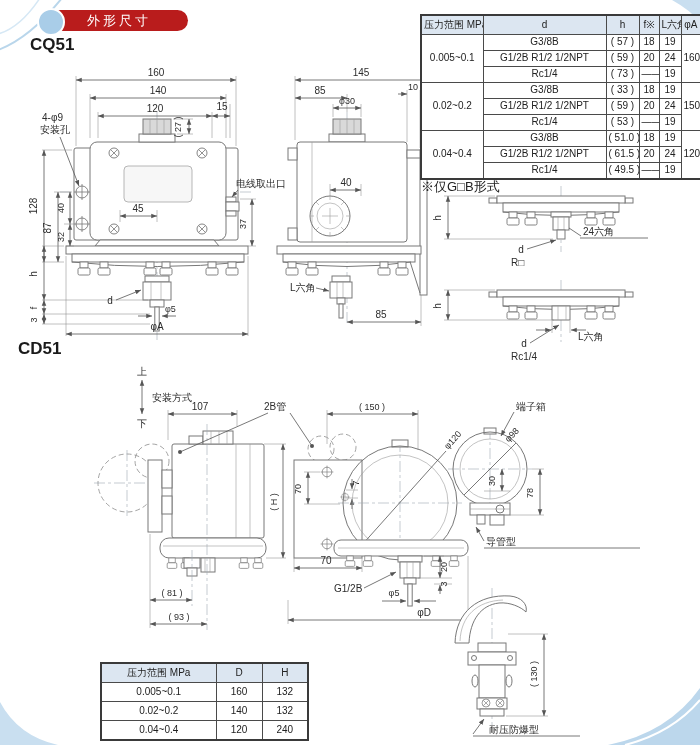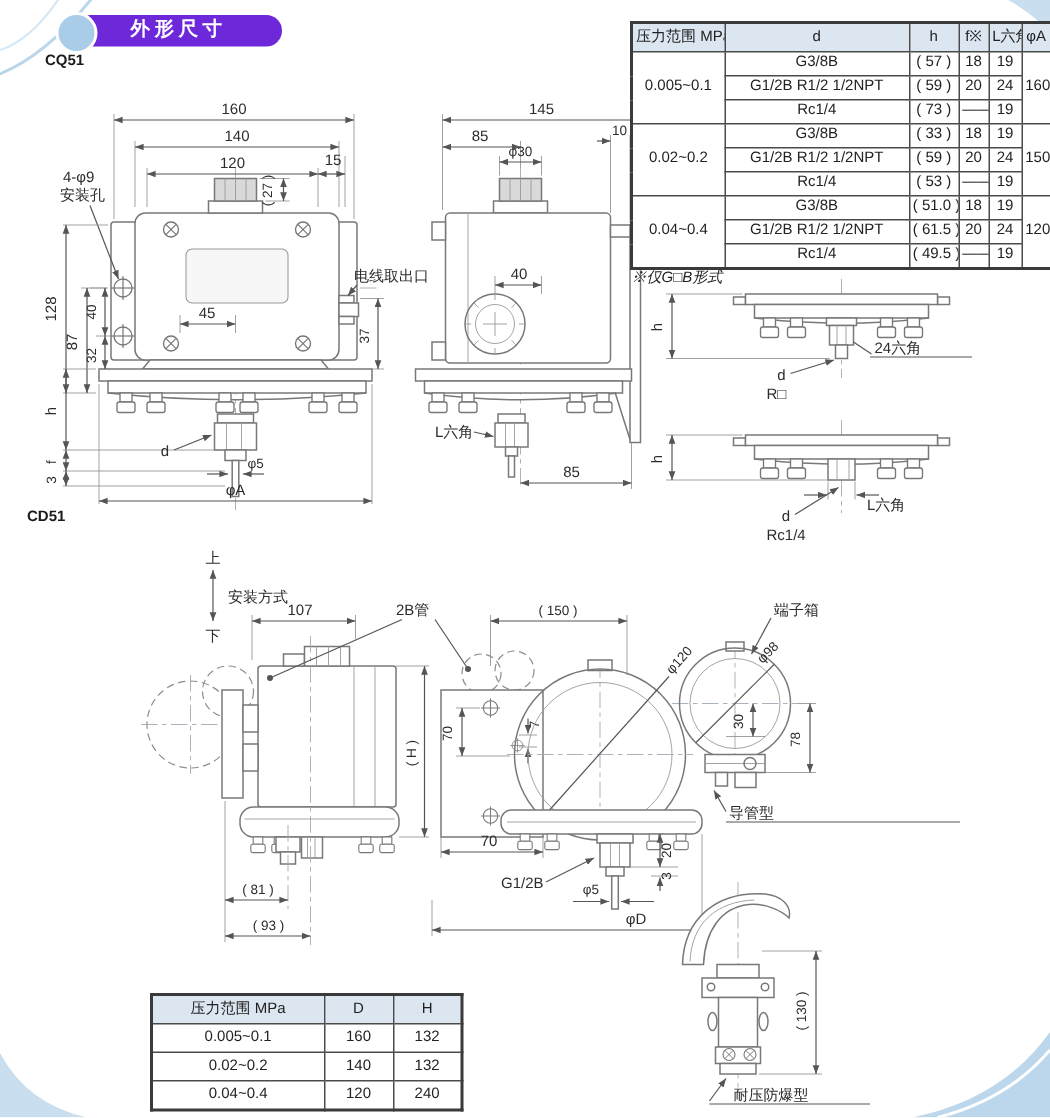--- a/index.html
+++ b/index.html
@@ -1,42 +1,42 @@
 <!DOCTYPE html>
 <html><head>
 <meta charset="utf-8">
 <style>
   html,body{margin:0;padding:0;background:#ffffff;}
   .page{position:relative;width:700px;height:745px;background:#fff;overflow:hidden;
         font-family:"Liberation Sans",sans-serif;color:#222;}
 
   
-  .title-pill{position:absolute;left:50px;top:10px;width:138px;height:21px;background:#6d28d9;
-    border-radius:11px;color:#fff;display:flex;justify-content:center;
-    font-size:13px;font-weight:bold;letter-spacing:3px;z-index:3;}
+  .title-pill{position:absolute;left:50px;top:10px;width:138px;height:21px;background:#b91c1c;
+    border-radius:11px;color:#fff;display:flex;align-items:center;justify-content:center;
+    font-size:13px;font-weight:normal;letter-spacing:3px;z-index:3;}
   .title-circle{position:absolute;left:37px;top:8px;width:24px;height:24px;border-radius:50%;
     background:#a9cde8;border:2px solid #fff;z-index:4;}
 
-  .model-label{position:absolute;font-weight:bold;font-size:10px;color:#1a1a1a;z-index:3;}
+  .model-label{position:absolute;font-weight:bold;font-size:17px;color:#1a1a1a;z-index:3;}
   #cq51-label{left:30px;top:35px;}
   #cd51-label{left:18px;top:339px;}
 
   
   .spec-table{position:absolute;border-collapse:collapse;font-size:10px;color:#222;background:#fff;
     z-index:3;table-layout:fixed;}
   .spec-table th,.spec-table td{border:1px solid #4a4a4a;text-align:center;padding:0 2px;
     height:15px;line-height:1.05;font-weight:normal;overflow:hidden;white-space:nowrap;}
   .spec-table{border:2px solid #3a3a3a;}
   .spec-table th{background:#dce6f1;}
   .spec-table tr.group-start td{border-top:1.5px solid #3a3a3a;}
   #dim-table{left:420px;top:14px;width:280px;}
   #dim-table th{height:18px;}
   #dh-table{left:100px;top:662px;width:207px;}
   #dh-table th,#dh-table td{height:18px;}
-  .footnote{position:absolute;left:421px;top:178px;font-size:10px;color:#222;z-index:3;font-style:italic;}
+  .footnote{position:absolute;left:421px;top:178px;font-size:13px;color:#222;z-index:3;}
 
   
   svg.drawing{position:absolute;left:0;top:0;z-index:1;}
   .ol{fill:none;stroke:#787878;stroke-width:1;}
   .olf{fill:#ffffff;stroke:#787878;stroke-width:1;}
   .fillg{fill:#d9d9d9;stroke:#787878;stroke-width:1;}
   .recess{fill:#f7f7f7;stroke:#9a9a9a;stroke-width:0.7;}
   .thin{stroke:#9a9a9a;stroke-width:0.6;fill:none;}
   .cl{stroke:#a0aab4;stroke-width:0.6;stroke-dasharray:11 3 3 3;fill:none;}
   .ph{stroke:#8d8d8d;stroke-width:0.8;stroke-dasharray:5 3;fill:none;}

